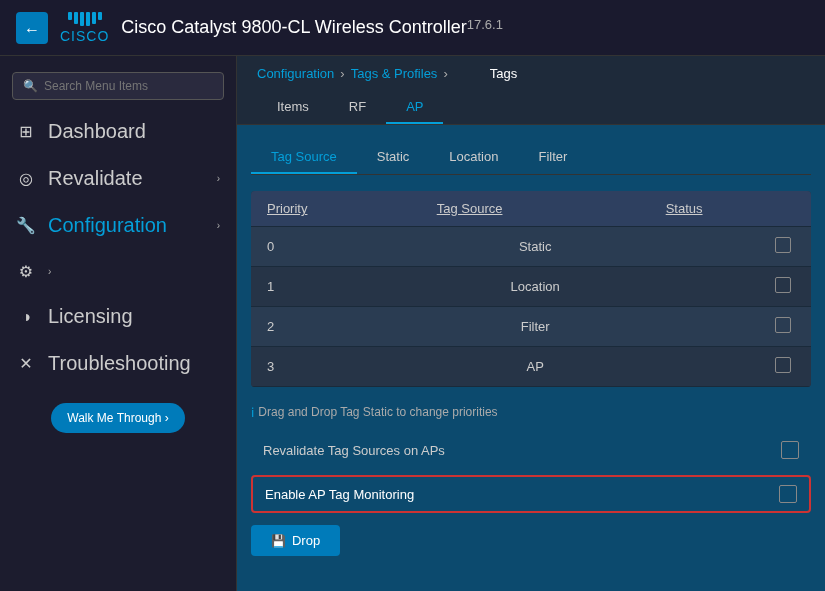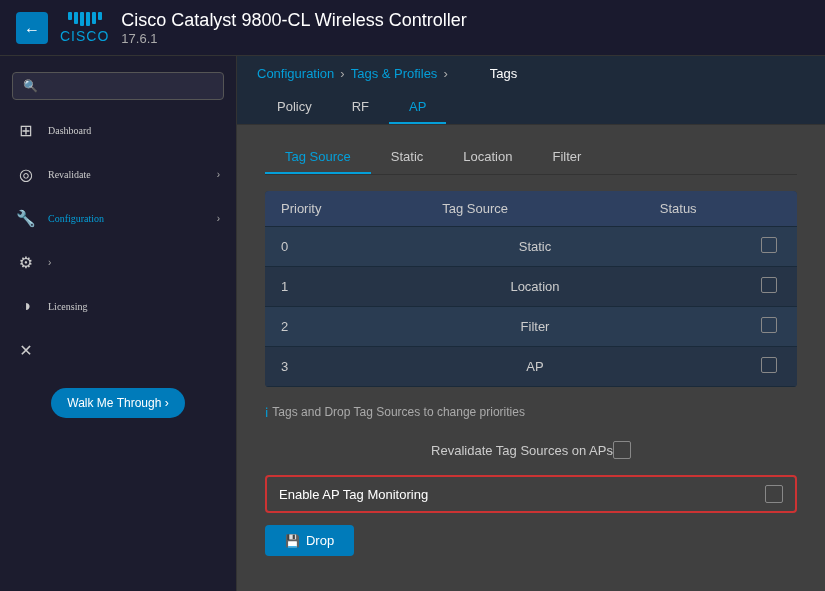--- a/index.html
+++ b/index.html
@@ -11,83 +11,83 @@
     .cisco-logo { display: flex; flex-direction: column; align-items: center; }
     .cisco-logo .bars { display: flex; gap: 2px; margin-bottom: 2px; }
     .cisco-logo .bar { width: 4px; background: #049fd9; border-radius: 1px; }
     .cisco-logo .bar:nth-child(1) { height: 8px; }
     .cisco-logo .bar:nth-child(2) { height: 12px; }
     .cisco-logo .bar:nth-child(3) { height: 14px; }
     .cisco-logo .bar:nth-child(4) { height: 14px; }
     .cisco-logo .bar:nth-child(5) { height: 12px; }
     .cisco-logo .bar:nth-child(6) { height: 8px; }
     .cisco-logo .brand { font-size: 14px; color: #049fd9; font-weight: normal; letter-spacing: 1px; }
-    .header-title { display: flex; flex-direction: column; }
+    .header-title { display: flex; flex-direction: row; }
     .header-title .main-title { font-size: 18px; font-weight: normal; color: #fff; }
     .header-title .version { font-size: 13px; color: #aaa; }
 
     
     .layout { display: flex; flex: 1; overflow: hidden; }
 
     
     .sidebar { width: 237px; background: #1c1c2e; border-right: 1px solid #333; display: flex; flex-direction: column; padding: 8px 0; }
     .search-box { margin: 8px 12px; background: #2a2a3e; border: 1px solid #555; border-radius: 4px; display: flex; align-items: center; padding: 6px 10px; gap: 6px; }
     .search-box input { background: transparent; border: none; color: #ccc; font-size: 12px; outline: none; flex: 1; }
     .search-icon { color: #aaa; font-size: 12px; }
 
     .nav-item { display: flex; align-items: center; padding: 12px 16px; cursor: pointer; color: #ccc; gap: 12px; position: relative; }
     .nav-item.active { color: #049fd9; }
     .nav-icon { width: 20px; height: 20px; display: flex; align-items: center; justify-content: center; font-size: 16px; }
-    .nav-label { flex: 1; font-size: 10px; font-family: Liberation Serif, serif; }
+    .nav-label { flex: 1; font-size: 20px; }
     .nav-arrow { font-size: 10px; color: #aaa; }
     .walk-me { margin: 16px auto; background: #007bba; border: none; border-radius: 20px; padding: 8px 16px; color: #fff; cursor: pointer; font-size: 12px; display: flex; align-items: center; gap: 4px; }
 
     
     .main { flex: 1; background: #1e2a3a; display: flex; flex-direction: column; overflow: hidden; }
 
     
     .breadcrumb { padding: 10px 20px; display: flex; align-items: center; gap: 6px; font-size: 13px; background: #1e2a3a; }
     .breadcrumb a { color: #049fd9; cursor: pointer; text-decoration: none; }
     .breadcrumb .sep { color: #aaa; }
     .breadcrumb .current { color: #fff; margin-left: 36px; }
 
     
     .tabs-top { display: flex; padding: 0 20px; border-bottom: 1px solid #333; background: #1e2a3a; }
     .tab-top { padding: 8px 20px; cursor: pointer; color: #ccc; font-size: 13px; border-bottom: 2px solid transparent; }
     .tab-top.active { color: #049fd9; border-bottom: 2px solid #049fd9; }
 
     
-    .content { flex: 1; padding: 16px 28px; overflow-y: auto; background: #404040; }
+    .content { flex: 1; padding: 16px 14px; overflow-y: auto; background: #0c4a6e; }
 
     
     .tabs-secondary { display: flex; gap: 0; margin-bottom: 16px; border-bottom: 1px solid #333; }
     .tab-sec { padding: 8px 20px; cursor: pointer; color: #ccc; font-size: 13px; border-bottom: 2px solid transparent; }
     .tab-sec.active { color: #049fd9; border-bottom: 2px solid #049fd9; }
 
     
     .table-container { background: #263447; border-radius: 4px; overflow: hidden; margin-bottom: 16px; }
     table { width: 100%; border-collapse: collapse; }
     thead tr { background: #2e4060; }
-    thead th { padding: 10px 16px; text-align: left; color: #ccc; font-weight: normal; font-size: 13px; border-bottom: 1px solid #1a2a3a; }
+    thead th { padding: 10px 16px; text-align: left; color: #ccc; font-weight: normal; font-size: 13px; border-bottom: 1px solid #1a2a3a; text-decoration: underline; }
     tbody tr { background: #2a3c52; border-bottom: 1px solid #1a2a3a; }
     tbody tr:nth-child(odd) { background: #2a3c52; }
     tbody tr:nth-child(even) { background: #263447; }
     tbody td { padding: 10px 16px; color: #ccc; font-size: 13px; }
     td.priority { color: #ccc; }
     td.tag-source { color: #ccc; text-align: center; }
 
     .checkbox-cell { text-align: right; padding-right: 20px; }
     .cb { width: 16px; height: 16px; border: 1px solid #888; background: transparent; display: inline-block; border-radius: 2px; }
 
     
     .info-section { margin-top: 8px; }
     .drag-info { color: #aaa; font-size: 12px; margin-bottom: 12px; display: flex; align-items: center; gap: 4px; }
     .info-icon { color: #049fd9; font-size: 13px; }
 
-    .option-row { display: flex; align-items: center; justify-content: center; padding: 8px 12px; margin-bottom: 8px; }
+    .option-row { display: flex; align-items: center; justify-content: space-between; padding: 8px 12px; margin-bottom: 8px; }
     .option-row .label { color: #ccc; font-size: 13px; }
     .option-checkbox { width: 18px; height: 18px; border: 1px solid #888; background: transparent; display: inline-block; border-radius: 2px; cursor: pointer; }
 
     .persistency-row { display: flex; align-items: center; justify-content: space-between; padding: 8px 12px; margin-bottom: 12px; border: 2px solid #cc3333; border-radius: 4px; background: transparent; }
 
     .apply-btn { background: #007bba; border: none; border-radius: 4px; padding: 8px 20px; color: #fff; cursor: pointer; font-size: 13px; display: flex; align-items: center; gap: 6px; }
     .apply-btn .floppy { font-size: 12px; }
   </style>
 </head>
 <body>
@@ -109,20 +109,21 @@
     <span class="main-title">Cisco Catalyst 9800-CL Wireless Controller</span>
     <span class="version">17.6.1</span>
   </div>
 </div>
 
 <div class="layout">
 
   <div class="sidebar">
     <div class="search-box">
       <span class="search-icon">🔍</span>
+      <input type="text" placeholder="Search Menu Items" style="">
     </div>
 
     <div class="nav-item">
       <span class="nav-icon">⊞</span>
       <span class="nav-label">Dashboard</span>
     </div>
     <div class="nav-item">
       <span class="nav-icon">◎</span>
       <span class="nav-label">Revalidate</span>
       <span class="nav-arrow">›</span>
@@ -135,37 +136,38 @@
     <div class="nav-item">
       <span class="nav-icon">⚙</span>
       <span class="nav-arrow">›</span>
     </div>
     <div class="nav-item">
       <span class="nav-icon">◑</span>
       <span class="nav-label">Licensing</span>
     </div>
     <div class="nav-item">
       <span class="nav-icon">✕</span>
+      <span class="nav-label">Troubleshooting</span>
     </div>
 
     <button class="walk-me">Walk Me Through ›</button>
   </div>
 
   <div class="main">
 
     <div class="breadcrumb">
       <a>Configuration</a>
       <span class="sep">›</span>
       <a>Tags &amp; Profiles</a>
       <span class="sep">›</span>
       <span class="current">Tags</span>
     </div>
 
     <div class="tabs-top">
-      <div class="tab-top">Policy</div>
+      <div class="tab-top">Items</div>
       <div class="tab-top">RF</div>
       <div class="tab-top active">AP</div>
     </div>
 
     <div class="content">
 
       <div class="tabs-secondary">
         <div class="tab-sec active">Tag Source</div>
         <div class="tab-sec">Static</div>
         <div class="tab-sec">Location</div>
@@ -202,21 +204,21 @@
               <td class="tag-source">AP</td>
               <td class="checkbox-cell"><span class="cb"></span></td>
             </tr>
           </tbody>
         </table>
       </div>
 
       <div class="info-section">
         <div class="drag-info">
           <span class="info-icon">ℹ</span>
-          <span>Tags and Drop Tag Sources to change priorities</span>
+          <span>Drag and Drop Tag Static to change priorities</span>
         </div>
 
         <div class="option-row">
           <span class="label">Revalidate Tag Sources on APs</span>
           <span class="option-checkbox"></span>
         </div>
 
         <div class="persistency-row">
           <span class="label">Enable AP Tag Monitoring</span>
           <span class="option-checkbox"></span>

